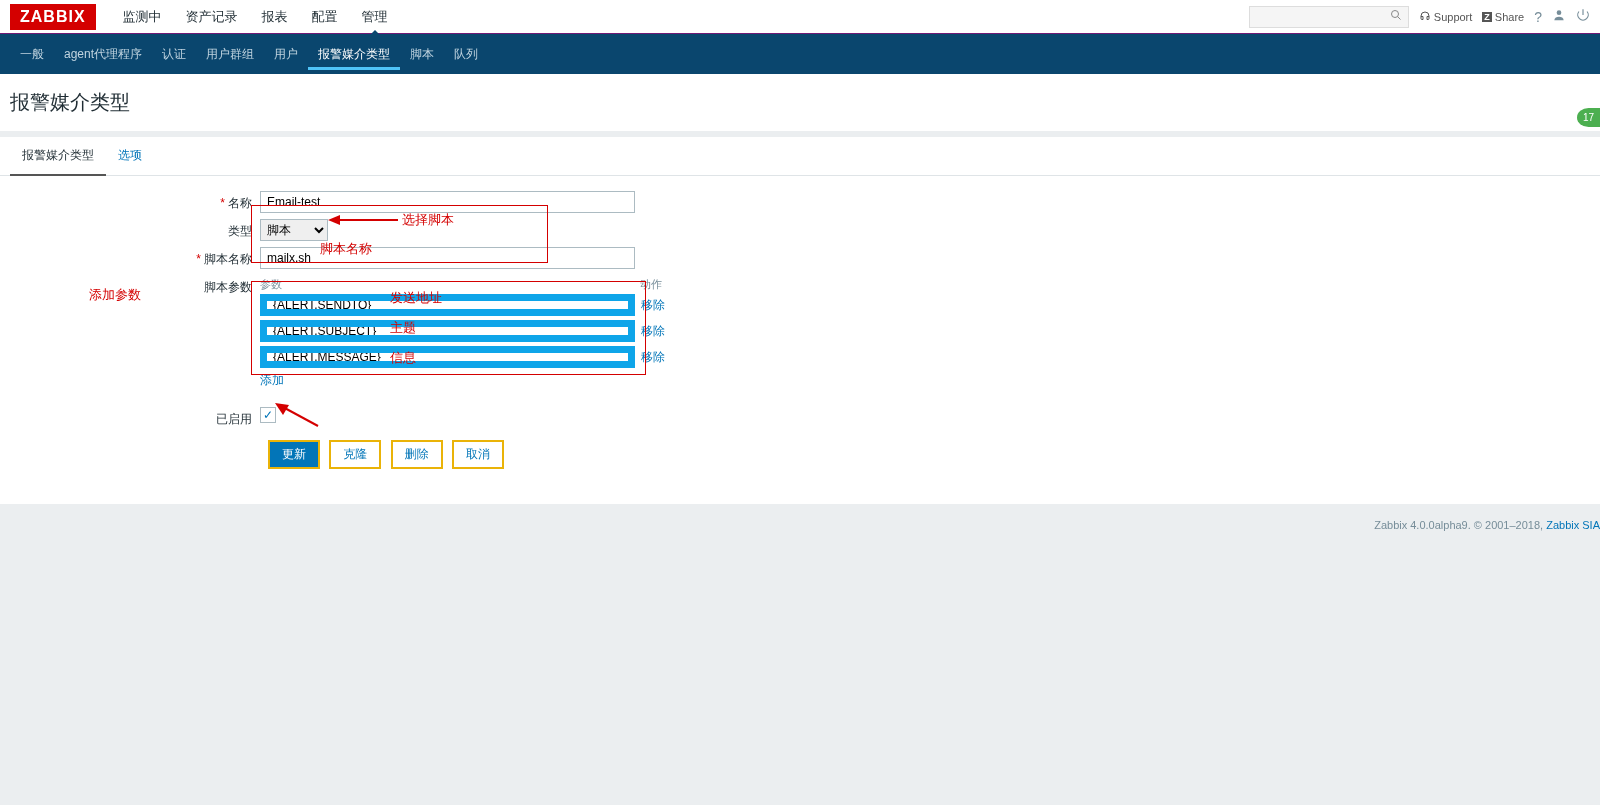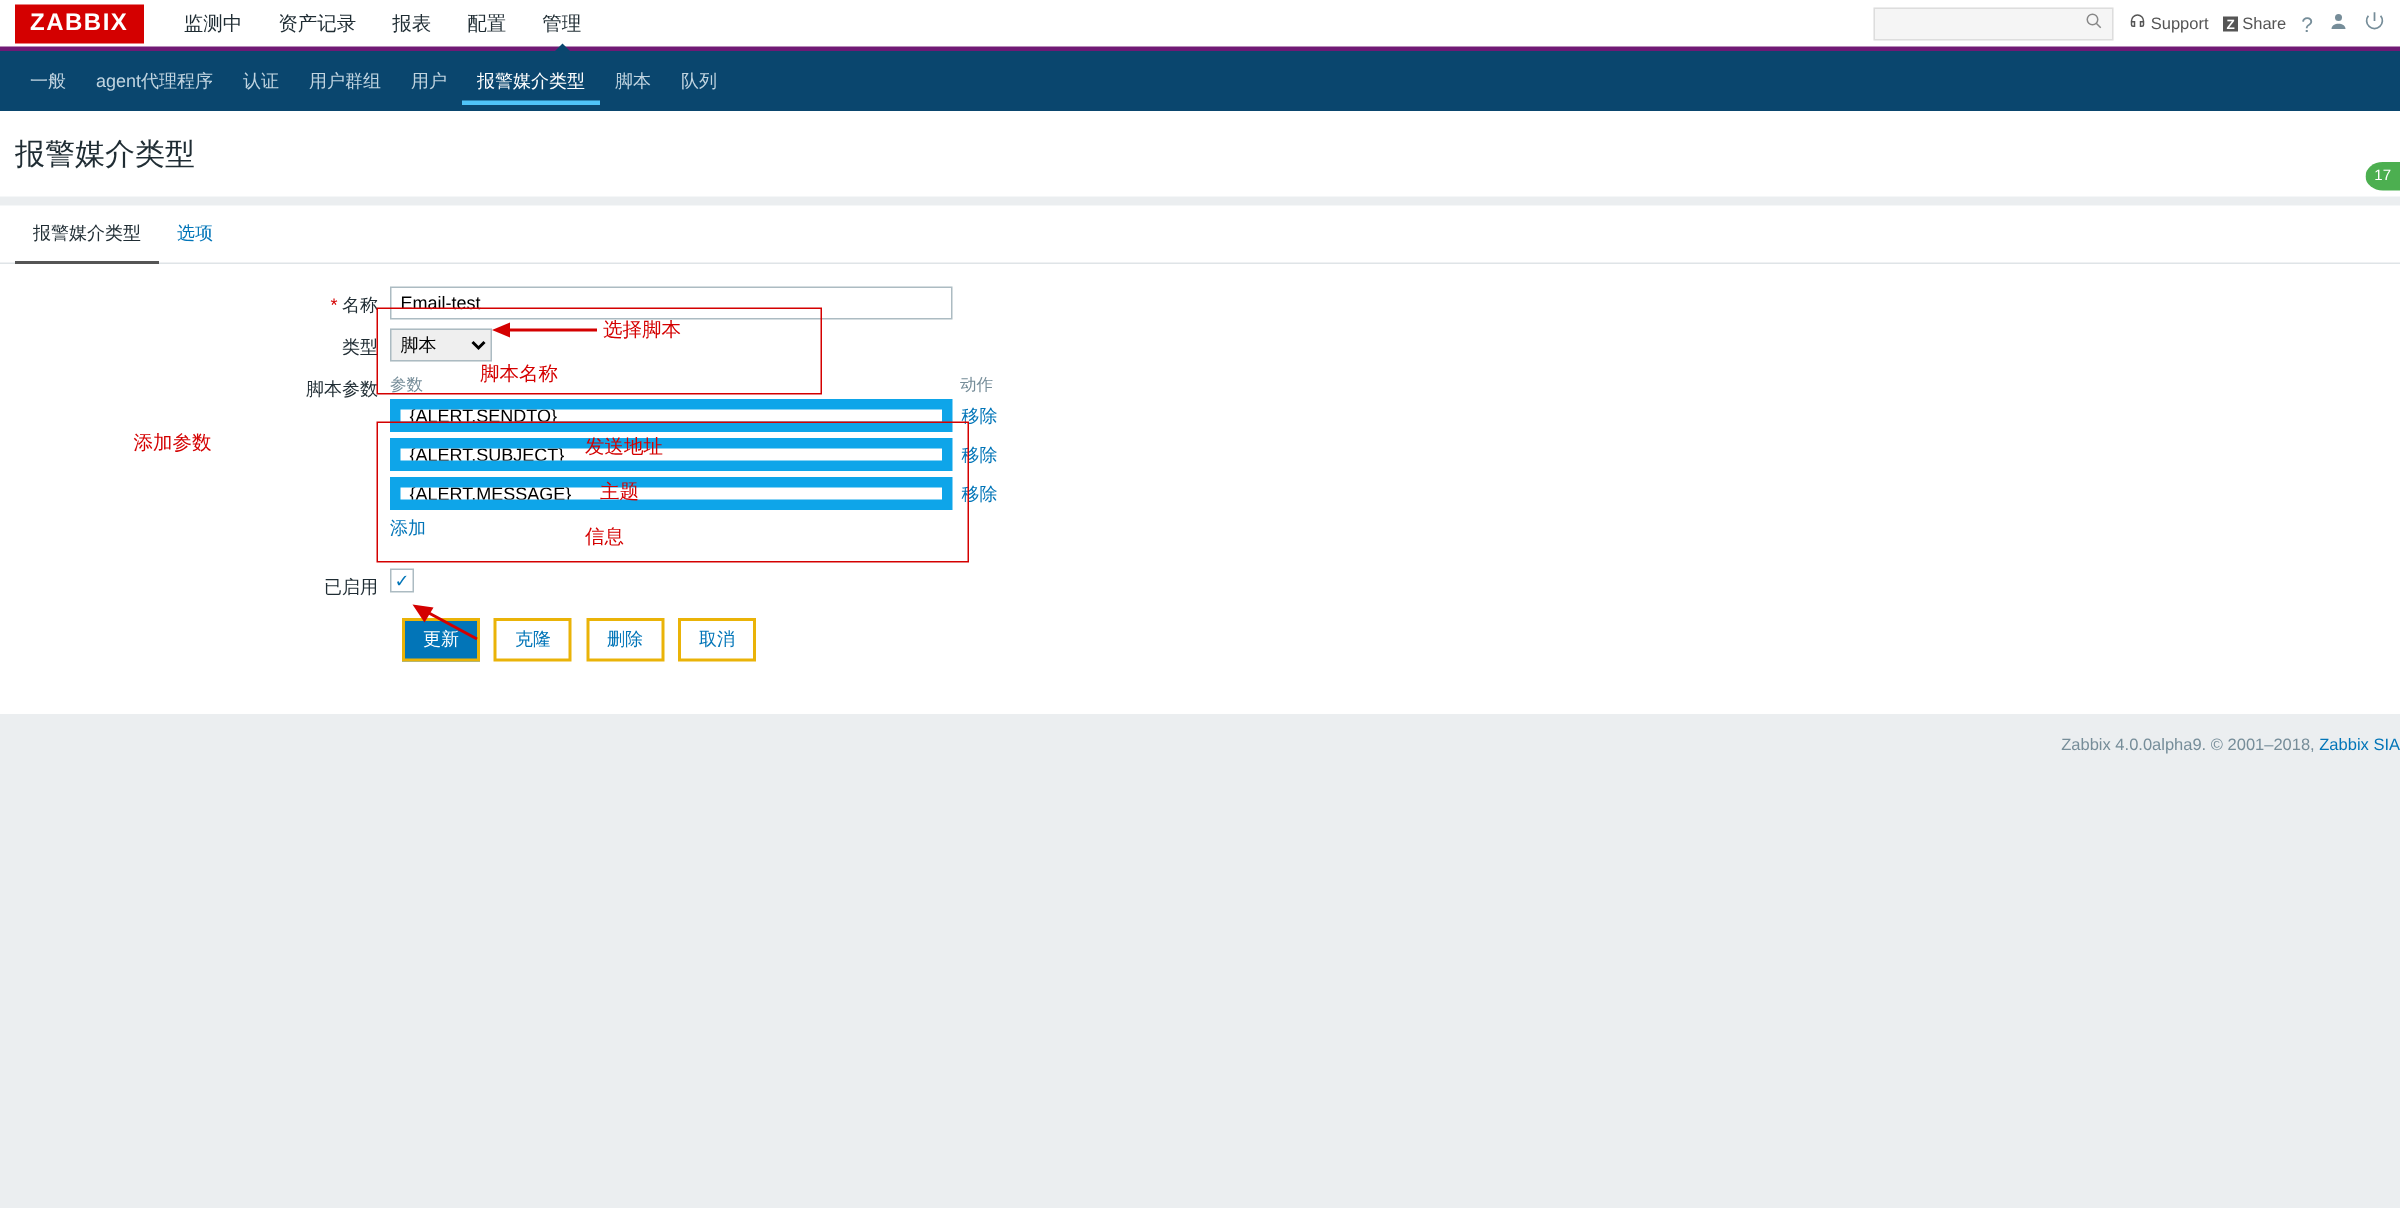--- a/index.html
+++ b/index.html
@@ -1,17 +1,17 @@
 <!DOCTYPE html>
 <html><head>
 <meta charset="utf-8">
 <style>
 * { margin: 0; padding: 0; box-sizing: border-box; }
 body { font-family: Arial, sans-serif; font-size: 12px; background: #ebeef0; color: #1f2c33; }
-.topbar { background: #fff; height: 34px; display: flex; align-items: center; padding: 0 10px; border-bottom: 3px solid #701a75; }
+.topbar { background: #fff; height: 34px; display: flex; align-items: center; padding: 0 10px; border-bottom: 1px solid #701a75; }
 .logo { background: #d40000; color: #fff; font-weight: bold; padding: 4px 10px; font-size: 16px; letter-spacing: 1px; margin-right: 15px; }
 .main-nav { display: flex; gap: 0; }
 .main-nav a { color: #1f2c33; text-decoration: none; padding: 9px 12px; font-size: 13px; position: relative; }
 .main-nav a.active::after { content:''; position:absolute; bottom:-1px; left:50%; transform:translateX(-50%); border:6px solid transparent; border-bottom-color:#0a466e; }
 .top-right { margin-left: auto; display: flex; align-items: center; gap: 10px; }
 .search-box { background:#f5f5f5; border:1px solid #ddd; width:160px; height:22px; display:flex; align-items:center; justify-content:flex-end; padding-right:6px; color:#888; }
 .top-link { color:#555; font-size:11px; text-decoration:none; display:flex; align-items:center; gap:3px; }
 .icon-btn { color:#768d99; cursor:pointer; font-size:14px; }
 .subnav { background:#0a466e; height:40px; display:flex; align-items:center; padding:0 10px; }
 .subnav a { color:#c0d4e0; text-decoration:none; font-size:12px; padding:7px 10px; }
@@ -122,40 +122,44 @@
     <div class="red-box" style="left:251px; top:105px; width:395px; height:94px;"></div>
 
     <svg class="arrow-svg" style="left:328px; top:38px;" width="70" height="12">
       <line x1="70" y1="6" x2="8" y2="6" stroke="#d40000" stroke-width="2"></line>
       <polygon points="0,6 12,1 12,11" fill="#d40000"></polygon>
     </svg>
     <span class="annotation" style="left:402px; top:35px;">选择脚本</span>
     <span class="annotation" style="left:320px; top:64px;">脚本名称</span>
     <span class="annotation" style="left:89px; top:110px;">添加参数</span>
     <span class="annotation" style="left:390px; top:113px;">发送地址</span>
-    <span class="annotation" style="left:400px; top:143px;">主题</span>
+    <span class="annotation" style="left:390px; top:143px;">主题</span>
     <span class="annotation" style="left:390px; top:173px;">信息</span>
 
     <svg class="arrow-svg" style="left:273px; top:225px;" width="50" height="30">
       <line x1="45" y1="25" x2="8" y2="5" stroke="#d40000" stroke-width="2"></line>
       <polygon points="2,2 16,4 10,14" fill="#d40000"></polygon>
     </svg>
 
     <div class="form-row">
       <label class="form-label"><span class="req">*</span><span>名称</span></label>
       <input class="text-input" value="Email-test" style="">
     </div>
 
     <div class="form-row">
       <label class="form-label">类型</label>
       <select class="select-input">
         <option>脚本</option>
       </select>
     </div>
 
+    <div class="form-row">
+      <label class="form-label"><span class="req">*</span><span>脚本名称</span></label>
+      <input class="text-input" value="mailx.sh" style="">
+    </div>
 
     <div class="form-row">
       <label class="form-label">脚本参数</label>
       <div class="params-table">
         <div class="params-head">
           <div class="col-param">参数</div>
           <div class="col-action">动作</div>
         </div>
         <div class="param-row">
           <input class="param-input" value="{ALERT.SENDTO}" style="">

